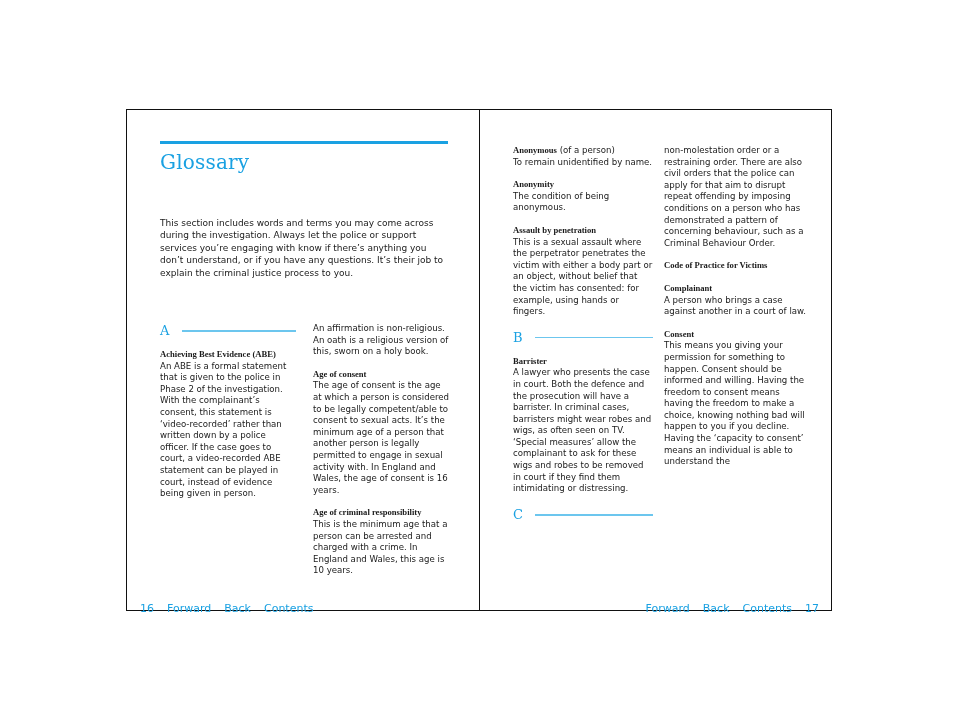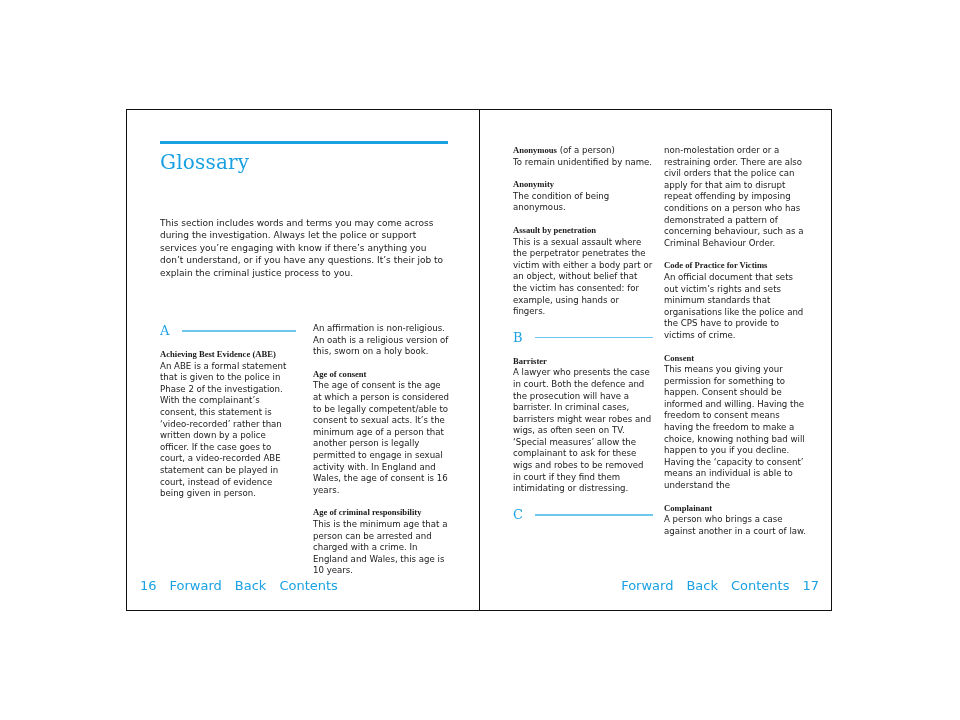--- a/index.html
+++ b/index.html
@@ -22,21 +22,21 @@
   .col p { margin: 0; }
   .term { font-weight: bold; font-family: Liberation Serif, serif; }
   .entry { margin-bottom: 11px; }
 
   .letter-row { display: flex; align-items: center; height: 18px; margin-bottom: 9px; }
   .letter { font-family: "DejaVu Serif", serif; color: #1aa1e2; font-size: 13px; width: 22px; }
   .letter-rule { flex: 1; height: 1.5px; background: #6cc6ee; margin-left: 0px; }
 
   .link { color: #1f5fa8; text-decoration: underline; cursor: pointer; }
 
-  .footer { position: absolute; top: 468px; font-size: 13px; color: #1aa1e2; display: flex; gap: 0; }
+  .footer { position: absolute; top: 492px; font-size: 11px; color: #1aa1e2; display: flex; gap: 0; }
   .footer span { margin-right: 13px; }
   .footer .nav { cursor: pointer; }
 </style>
 </head>
 <body>
 
 <div class="spread">
   <div class="divider"></div>
 
   <div class="page left">
@@ -106,29 +106,28 @@
         <span class="letter-rule"></span>
       </div>
     </div>
 
     <div class="col" style="left:184px; top:35px; width:142px;">
       <div class="entry">
         <p>non-molestation order or a restraining order. There are also civil orders that the police can apply for that aim to disrupt repeat offending by imposing conditions on a person who has demonstrated a pattern of concerning behaviour, such as a Criminal Behaviour Order.</p>
       </div>
       <div class="entry">
         <p class="term">Code of Practice for Victims</p>
-        <p>An official document that sets out victim’s rights and sets minimum standards that organisations like the police and the CPS have to provide to victims of crime.</p>
+      </div>
+      <div class="entry">
+        <p class="term">Complainant</p>
+        <p>A person who brings a case against another in a court of law.</p>
       </div>
       <div class="entry">
         <p class="term">Consent</p>
         <p>This means you giving your permission for something to happen. Consent should be informed and willing. Having the freedom to consent means having the freedom to make a choice, knowing nothing bad will happen to you if you decline. Having the ‘capacity to consent’ means an individual is able to understand the</p>
-      </div>
-      <div class="entry">
-        <p class="term">Complainant</p>
-        <p>A person who brings a case against another in a court of law.</p>
       </div>
     </div>
 
     <div class="footer" style="right:13px; justify-content:flex-end;">
       <span class="nav">Forward</span>
       <span class="nav">Back</span>
       <span class="nav">Contents</span>
       <span style="margin-right:0">17</span>
     </div>
   </div>

